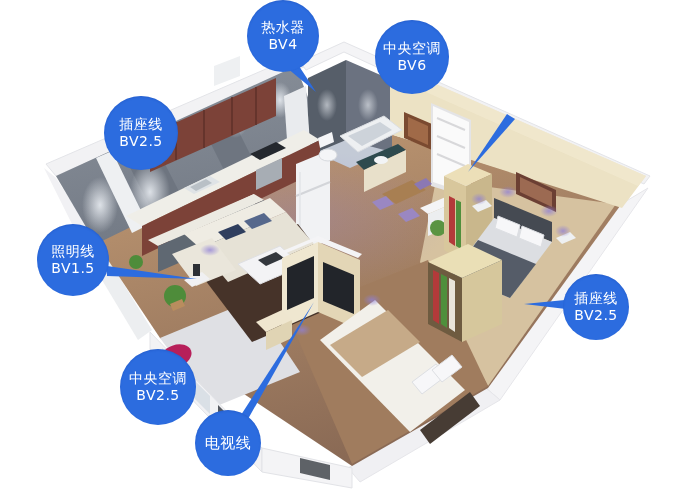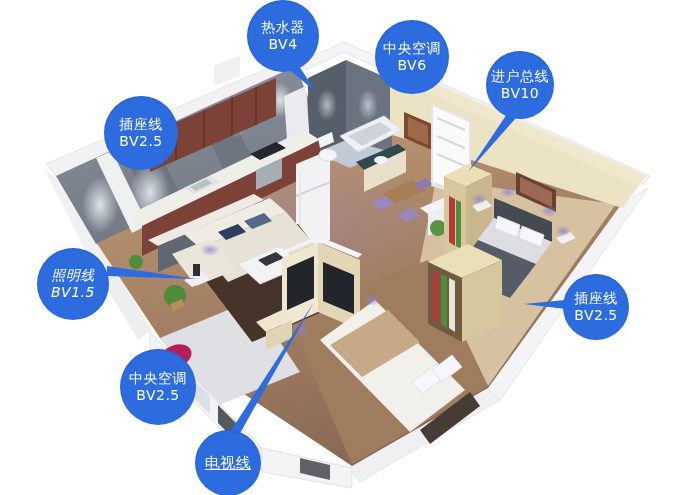--- a/index.html
+++ b/index.html
@@ -15,23 +15,23 @@
     text-align:center;font-size:14px;line-height:1.25;letter-spacing:.5px;
     box-shadow:0 1px 2px rgba(20,60,160,.25) inset;
   }
   .bubble span:empty{display:none;}
   .bubble.single{font-size:15px;}
   
   .b-water   {left:247px;top:0px;  width:72px;height:72px;}
   .b-cac     {left:375px;top:20px; width:74px;height:74px;}
   .b-main    {left:486px;top:51px; width:68px;height:68px;}
   .b-sock-l  {left:104px;top:96px; width:74px;height:74px;}
-  .b-light   {left:37px; top:248px;width:72px;height:72px;font-style:italic;}
+  .b-light   {left:37px; top:224px;width:72px;height:72px;}
   .b-wac     {left:120px;top:349px;width:76px;height:76px;}
-  .b-tv      {left:195px;top:430px;width:66px;height:66px;text-decoration:underline;}
+  .b-tv      {left:195px;top:410px;width:66px;height:66px;}
   .b-net     {left:430px;top:406px;width:66px;height:66px;}
   .b-sock-r  {left:563px;top:274px;width:66px;height:66px;}
 </style>
 </head>
 <body>
 
 <div class="stage">
 
 <svg width="688" height="495" viewBox="0 0 688 495">
   <defs>
@@ -256,24 +256,20 @@
 </svg>
 
   <div class="bubble b-water">
     <span>热水器</span>
     <span>BV4</span>
   </div>
   <div class="bubble b-cac">
     <span>中央空调</span>
     <span>BV6</span>
   </div>
-  <div class="bubble b-main">
-    <span>进户总线</span>
-    <span>BV10</span>
-  </div>
   <div class="bubble b-sock-l">
     <span>插座线</span>
     <span>BV2.5</span>
   </div>
   <div class="bubble b-light">
     <span>照明线</span>
     <span>BV1.5</span>
   </div>
   <div class="bubble b-wac">
     <span>中央空调</span>

